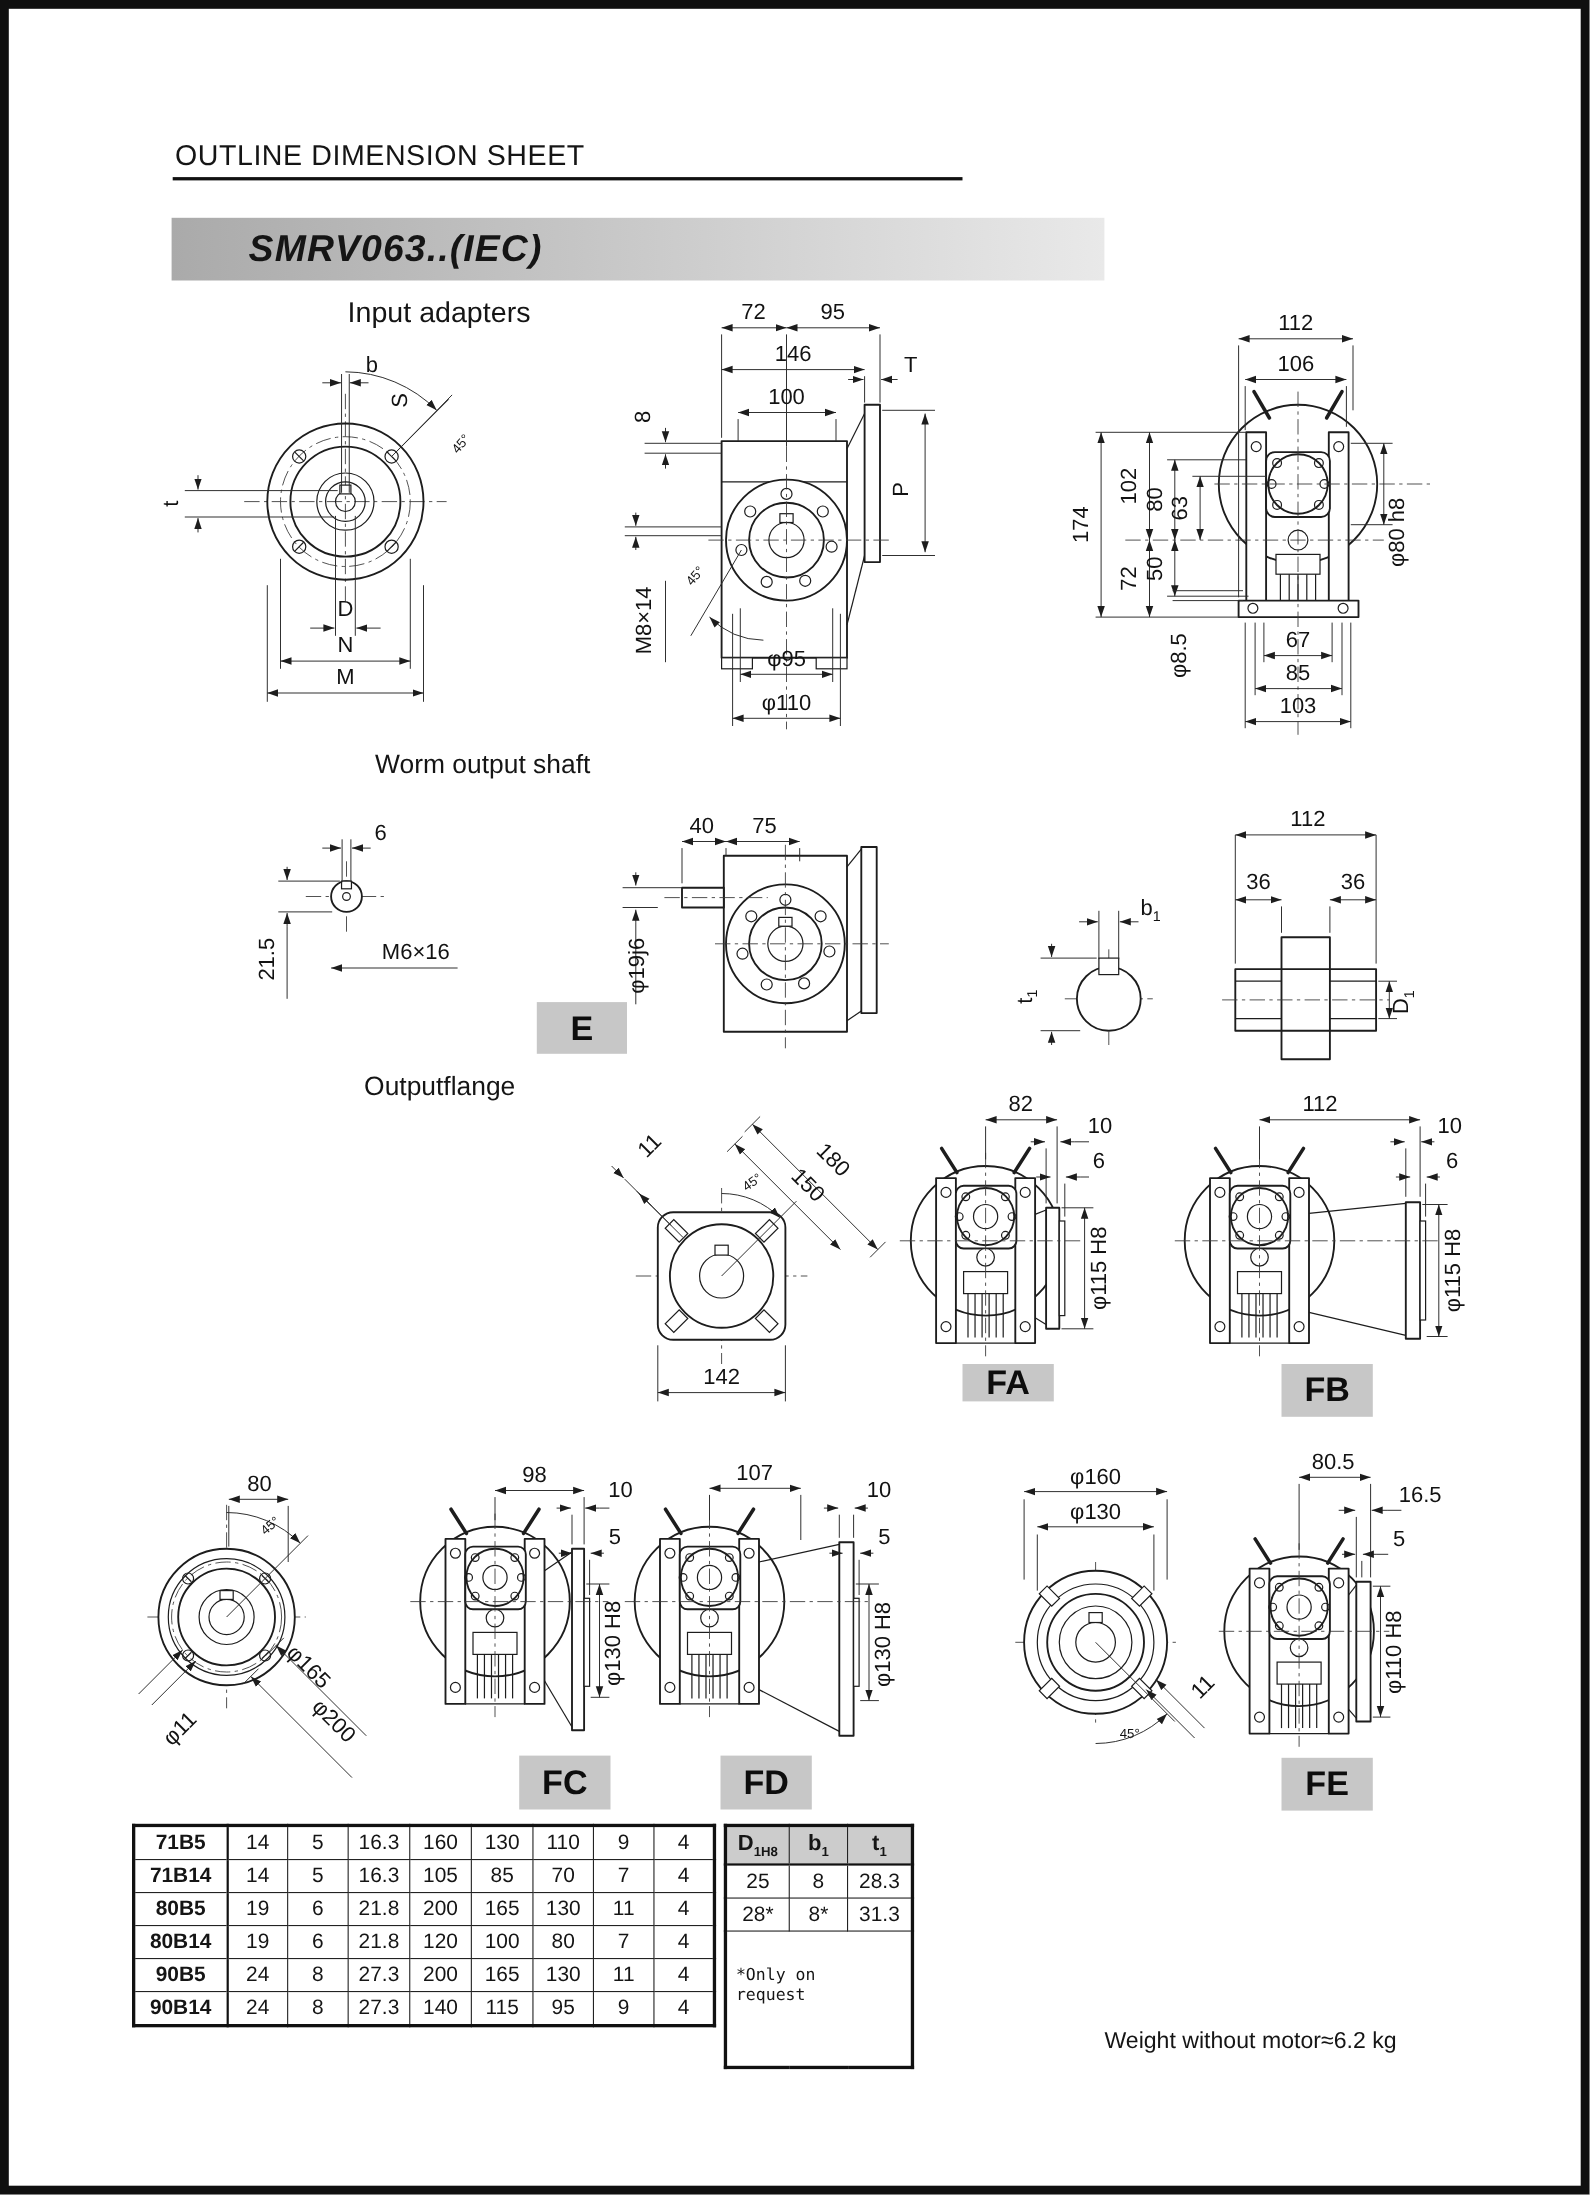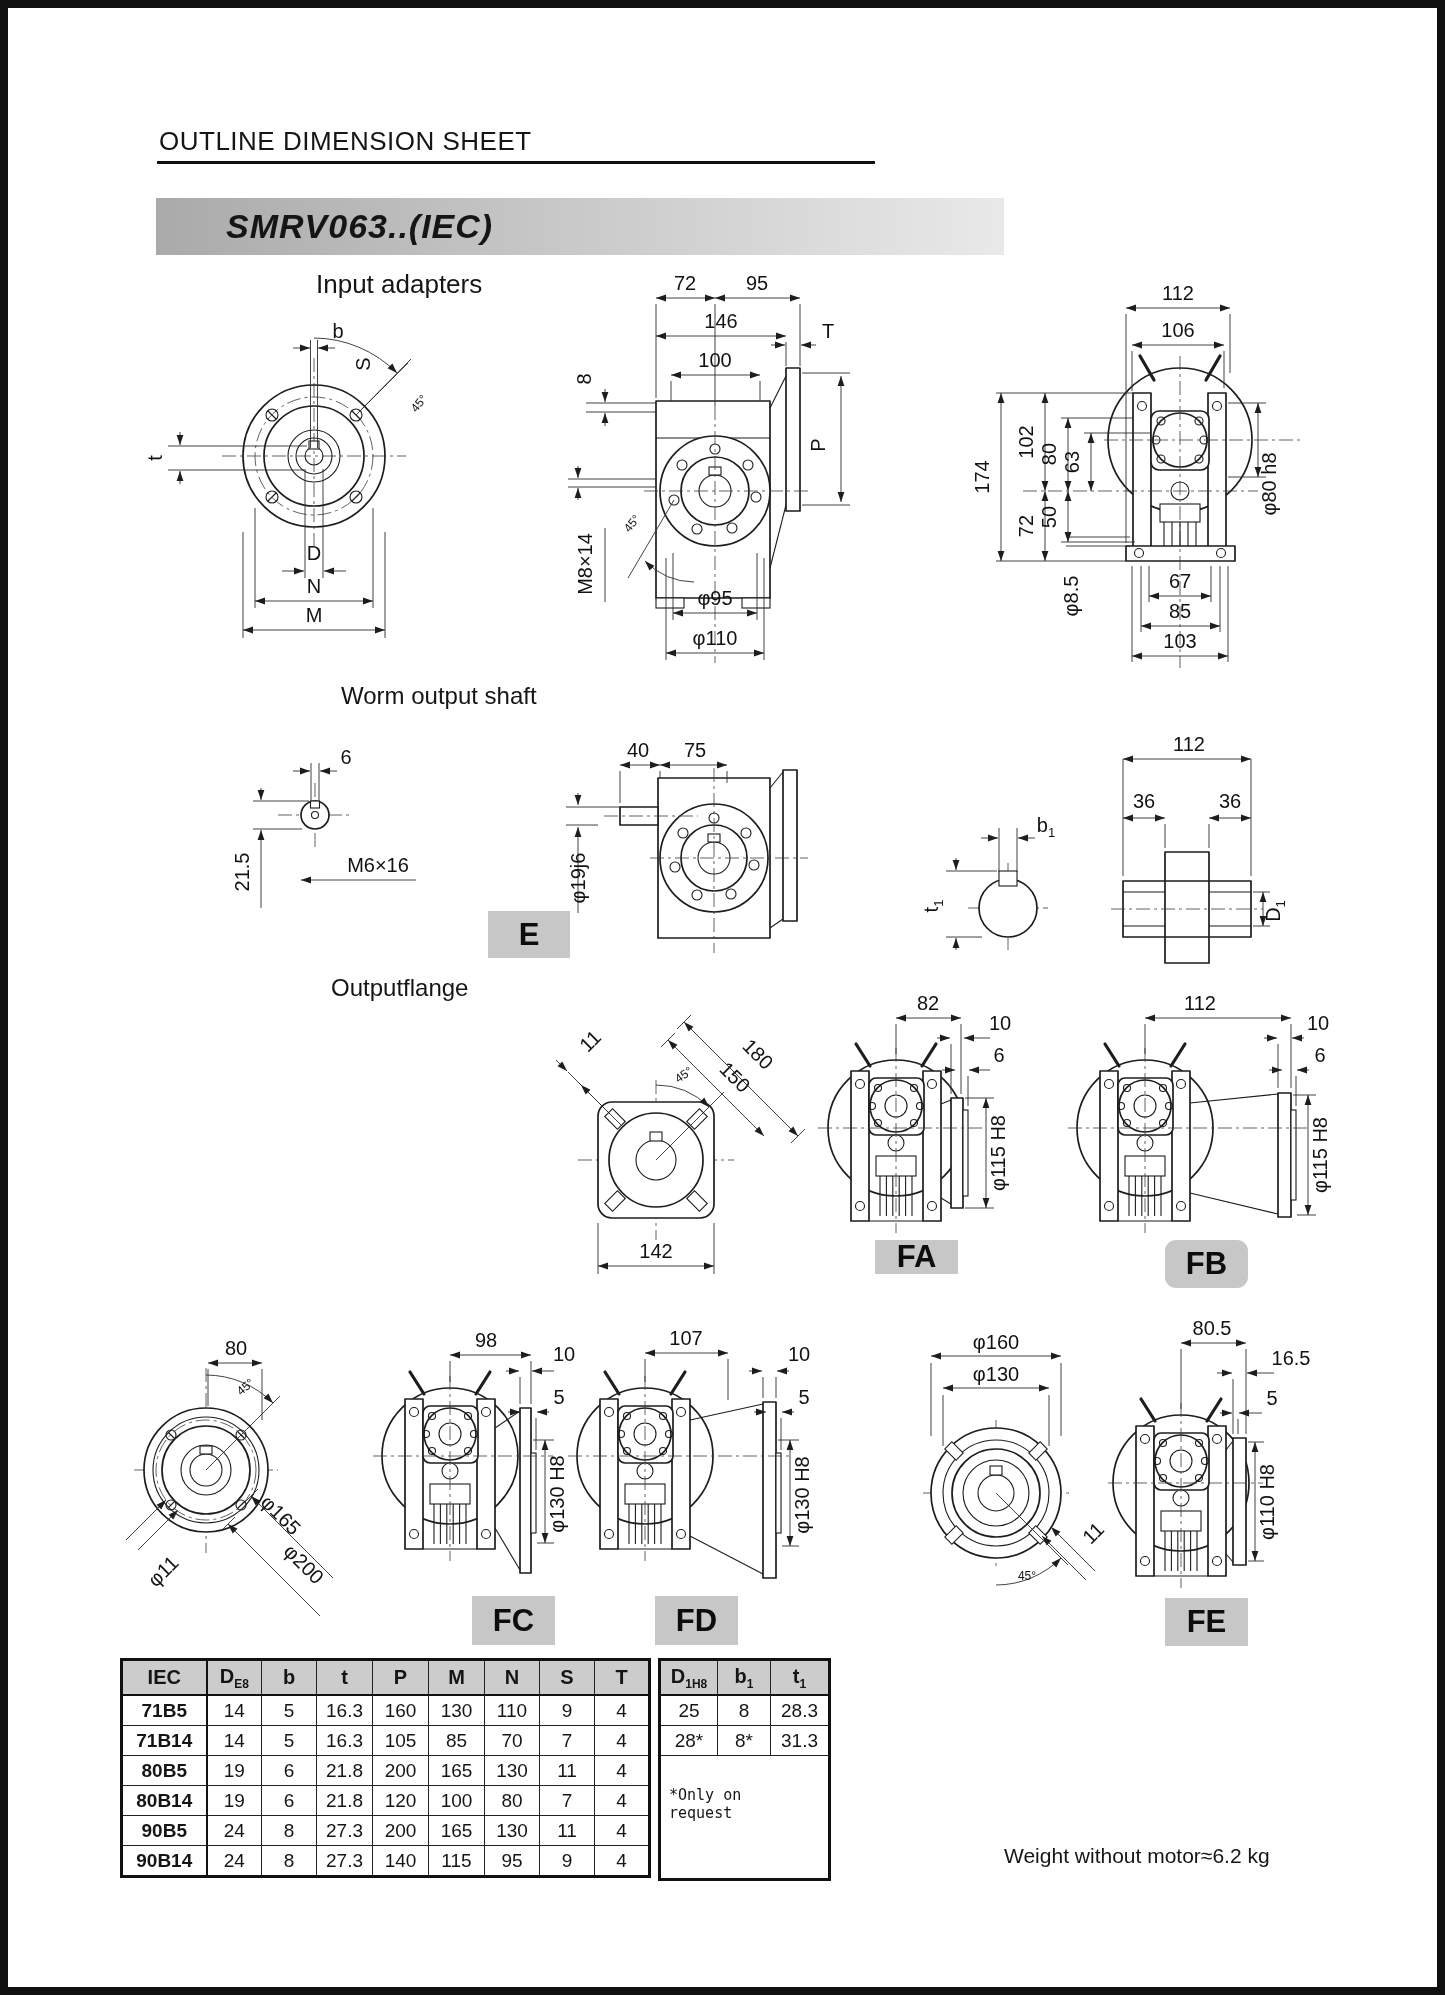--- a/index.html
+++ b/index.html
@@ -626,50 +626,39 @@
       <text class="dt" x="1264" y="1397">5</text>
       <line class="sd" x1="1240" y1="1434" x2="1256" y2="1434"></line>
         <line class="sd" x1="1240" y1="1553" x2="1256" y2="1553"></line>
       <line class="sd" x1="1247" y1="1434" x2="1247" y2="1553" marker-start="url(#as)" marker-end="url(#ae)"></line>
       <text class="dt" transform="rotate(-90 1266 1494)" x="1266" y="1494">φ110 H8</text>
     </g>
   </svg>
 
   <div class="badge" style="left:480px;top:903px;width:82px;height:47px;">E</div>
   <div class="badge" style="left:867px;top:1232px;width:83px;height:34px;">FA</div>
-  <div class="badge" style="left:1157px;top:1232px;width:83px;height:48px;border-radius:11px;">FB</div>
+  <div class="badge" style="left:1157px;top:1232px;width:83px;height:48px;">FB</div>
   <div class="badge" style="left:430px;top:1588px;width:83px;height:49px;margin-left:34px;">FC</div>
   <div class="badge" style="left:647px;top:1588px;width:83px;height:49px;">FD</div>
   <div class="badge" style="left:1157px;top:1590px;width:83px;height:48px;">FE</div>
 
   <div class="tables">
     <table class="tbl">
       <colgroup>
           <col style="width:85px">
           <col style="width:55px">
           <col style="width:55px">
           <col style="width:56px">
           <col style="width:56px">
           <col style="width:56px">
           <col style="width:55px">
           <col style="width:55px">
           <col style="width:55px">
         </colgroup>
       <tbody>
-          <tr>
-        <th class="rh">IEC</th>
-        <th><span>D</span><sub>E8</sub></th>
-        <th>b</th>
-        <th>t</th>
-        <th>P</th>
-        <th>M</th>
-        <th>N</th>
-        <th>S</th>
-        <th>T</th>
-      </tr>
       <tr>
         <td class="rh">71B5</td>
             <td>14</td>
             <td>5</td>
             <td>16.3</td>
             <td>160</td>
             <td>130</td>
             <td>110</td>
             <td>9</td>
             <td>4</td>

